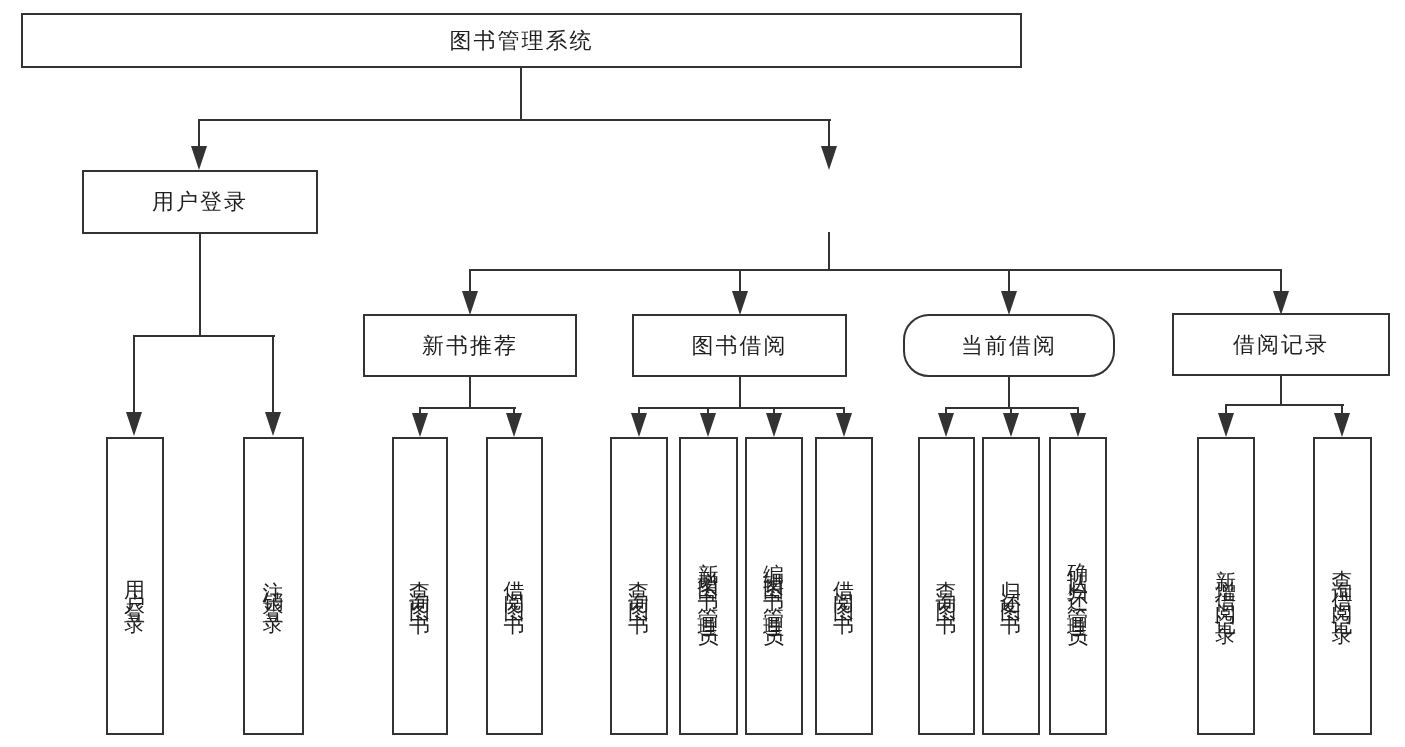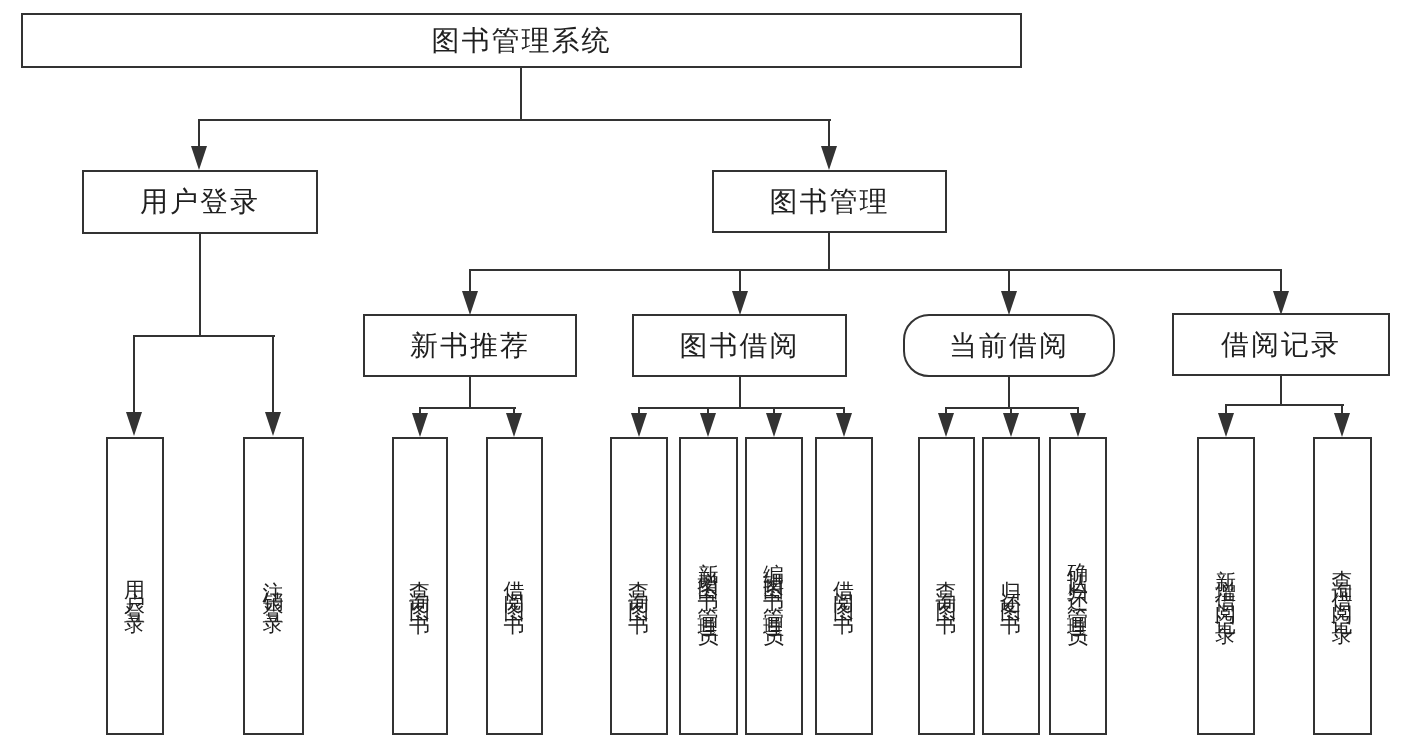--- a/index.html
+++ b/index.html
@@ -17,21 +17,21 @@
     background:var(--bg);
     overflow:hidden;
   }
   
   .nbox{
     position:absolute;
     border:2px solid var(--line);
     background:#fff;
     display:flex;align-items:center;justify-content:center;
     color:var(--text);
-    font-size:28px;
+    font-size:22px;
     letter-spacing:2px;
     white-space:nowrap;
   }
   
   .vbox{
     top:437px;height:298px;
     writing-mode:vertical-rl;
     text-orientation:mixed;
     font-size:21px;
     letter-spacing:11px;
@@ -66,21 +66,20 @@
   <div class="nbox" style="left:21px;top:13px;width:1001px;height:55px;">图书管理系统</div>
 
   <div class="vl" style="left:520px;top:67px;height:53px;"></div>
   <div class="hl" style="left:198px;top:119px;width:633px;"></div>
   <div class="vl" style="left:198px;top:119px;height:30px;"></div>
   <div class="ar" style="left:191px;top:146px;"></div>
   <div class="vl" style="left:828px;top:119px;height:30px;"></div>
   <div class="ar" style="left:821px;top:146px;"></div>
 
   <div class="nbox" style="left:82px;top:170px;width:236px;height:64px;">用户登录</div>
-  <div class="nbox" style="left:712px;top:170px;width:235px;height:63px;">图书管理</div>
 
   <div class="vl" style="left:199px;top:233px;height:103px;"></div>
   <div class="hl" style="left:133px;top:335px;width:142px;"></div>
   <div class="vl" style="left:133px;top:335px;height:80px;"></div>
   <div class="ar" style="left:126px;top:412px;"></div>
   <div class="vl" style="left:272px;top:335px;height:80px;"></div>
   <div class="ar" style="left:265px;top:412px;"></div>
 
   <div class="vl" style="left:828px;top:232px;height:39px;"></div>
   <div class="hl" style="left:469px;top:269px;width:812px;"></div>

